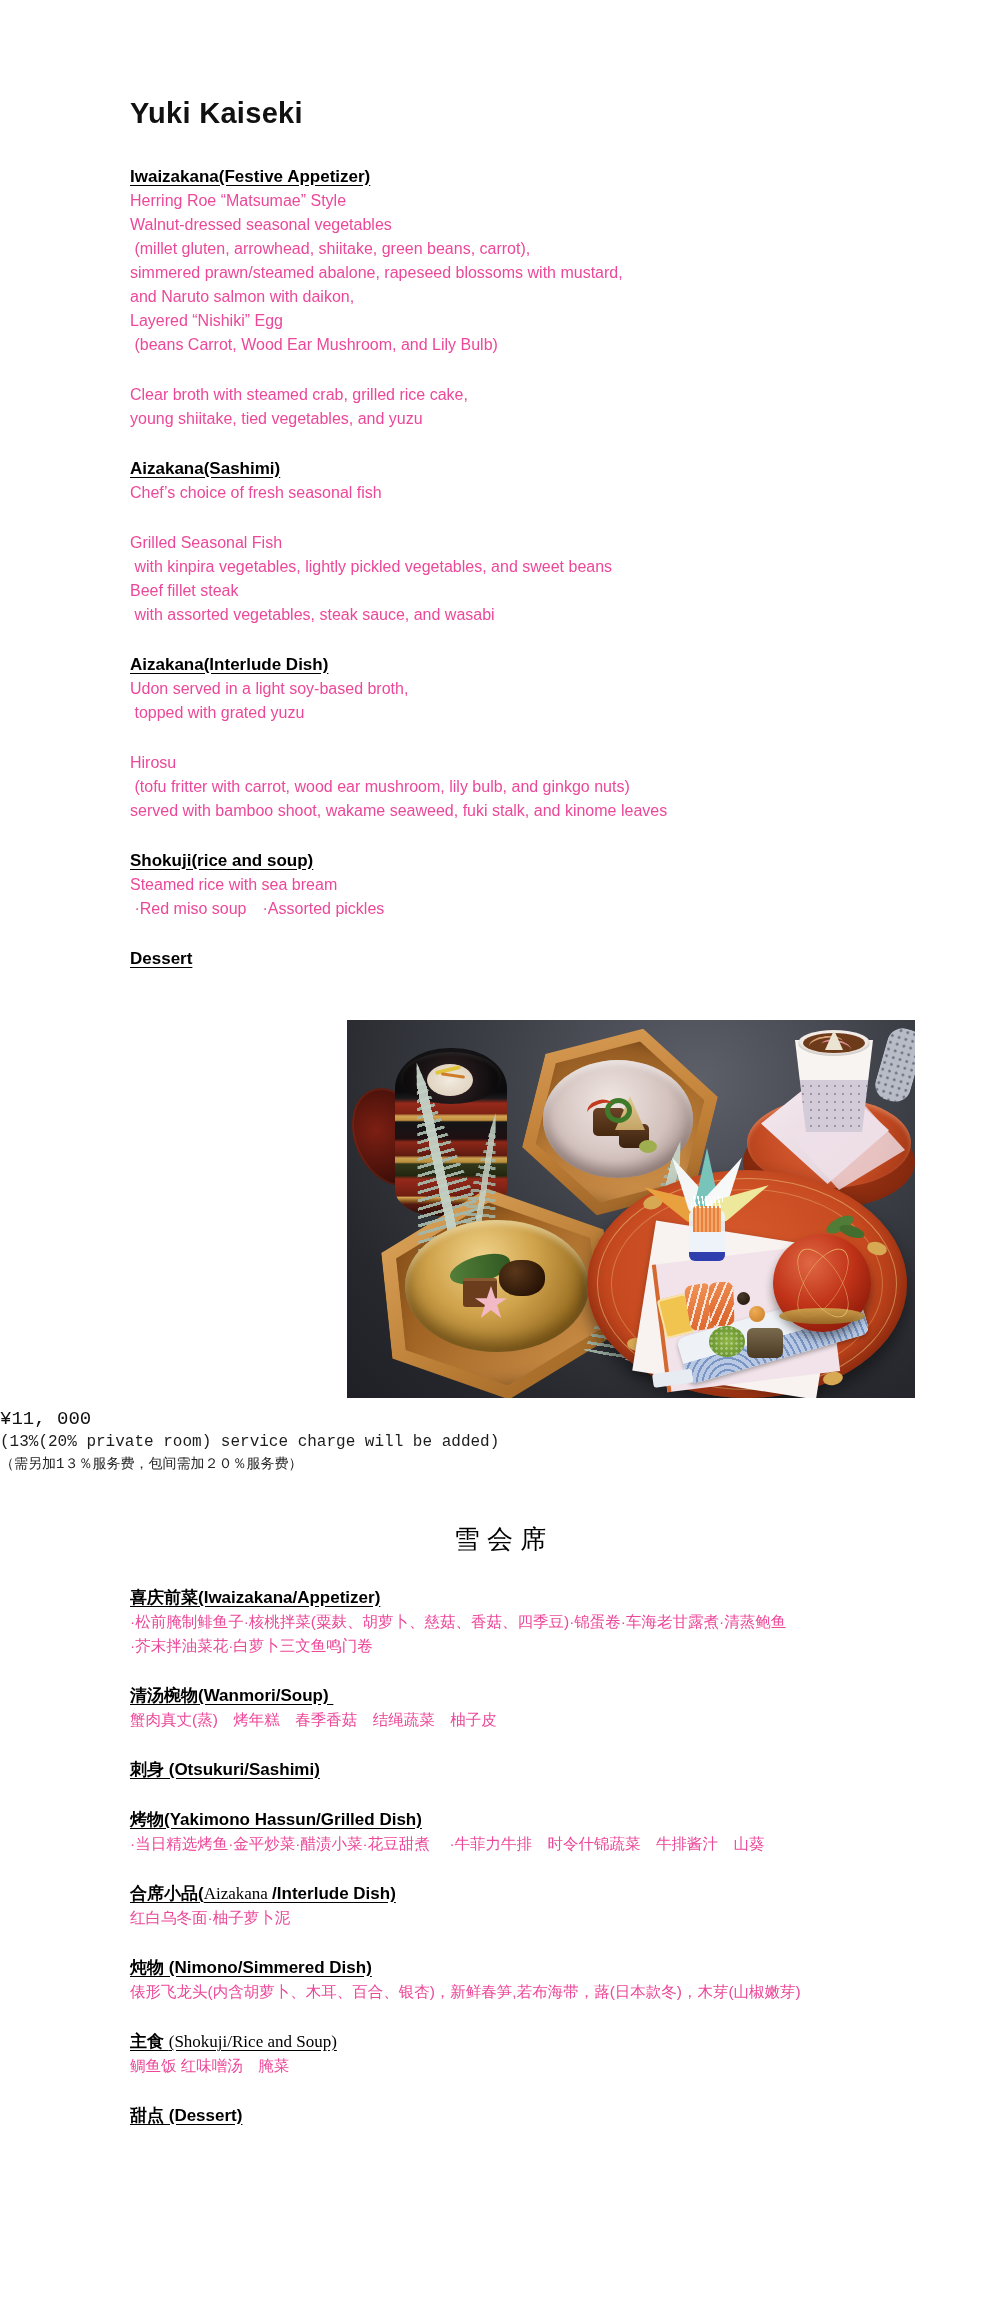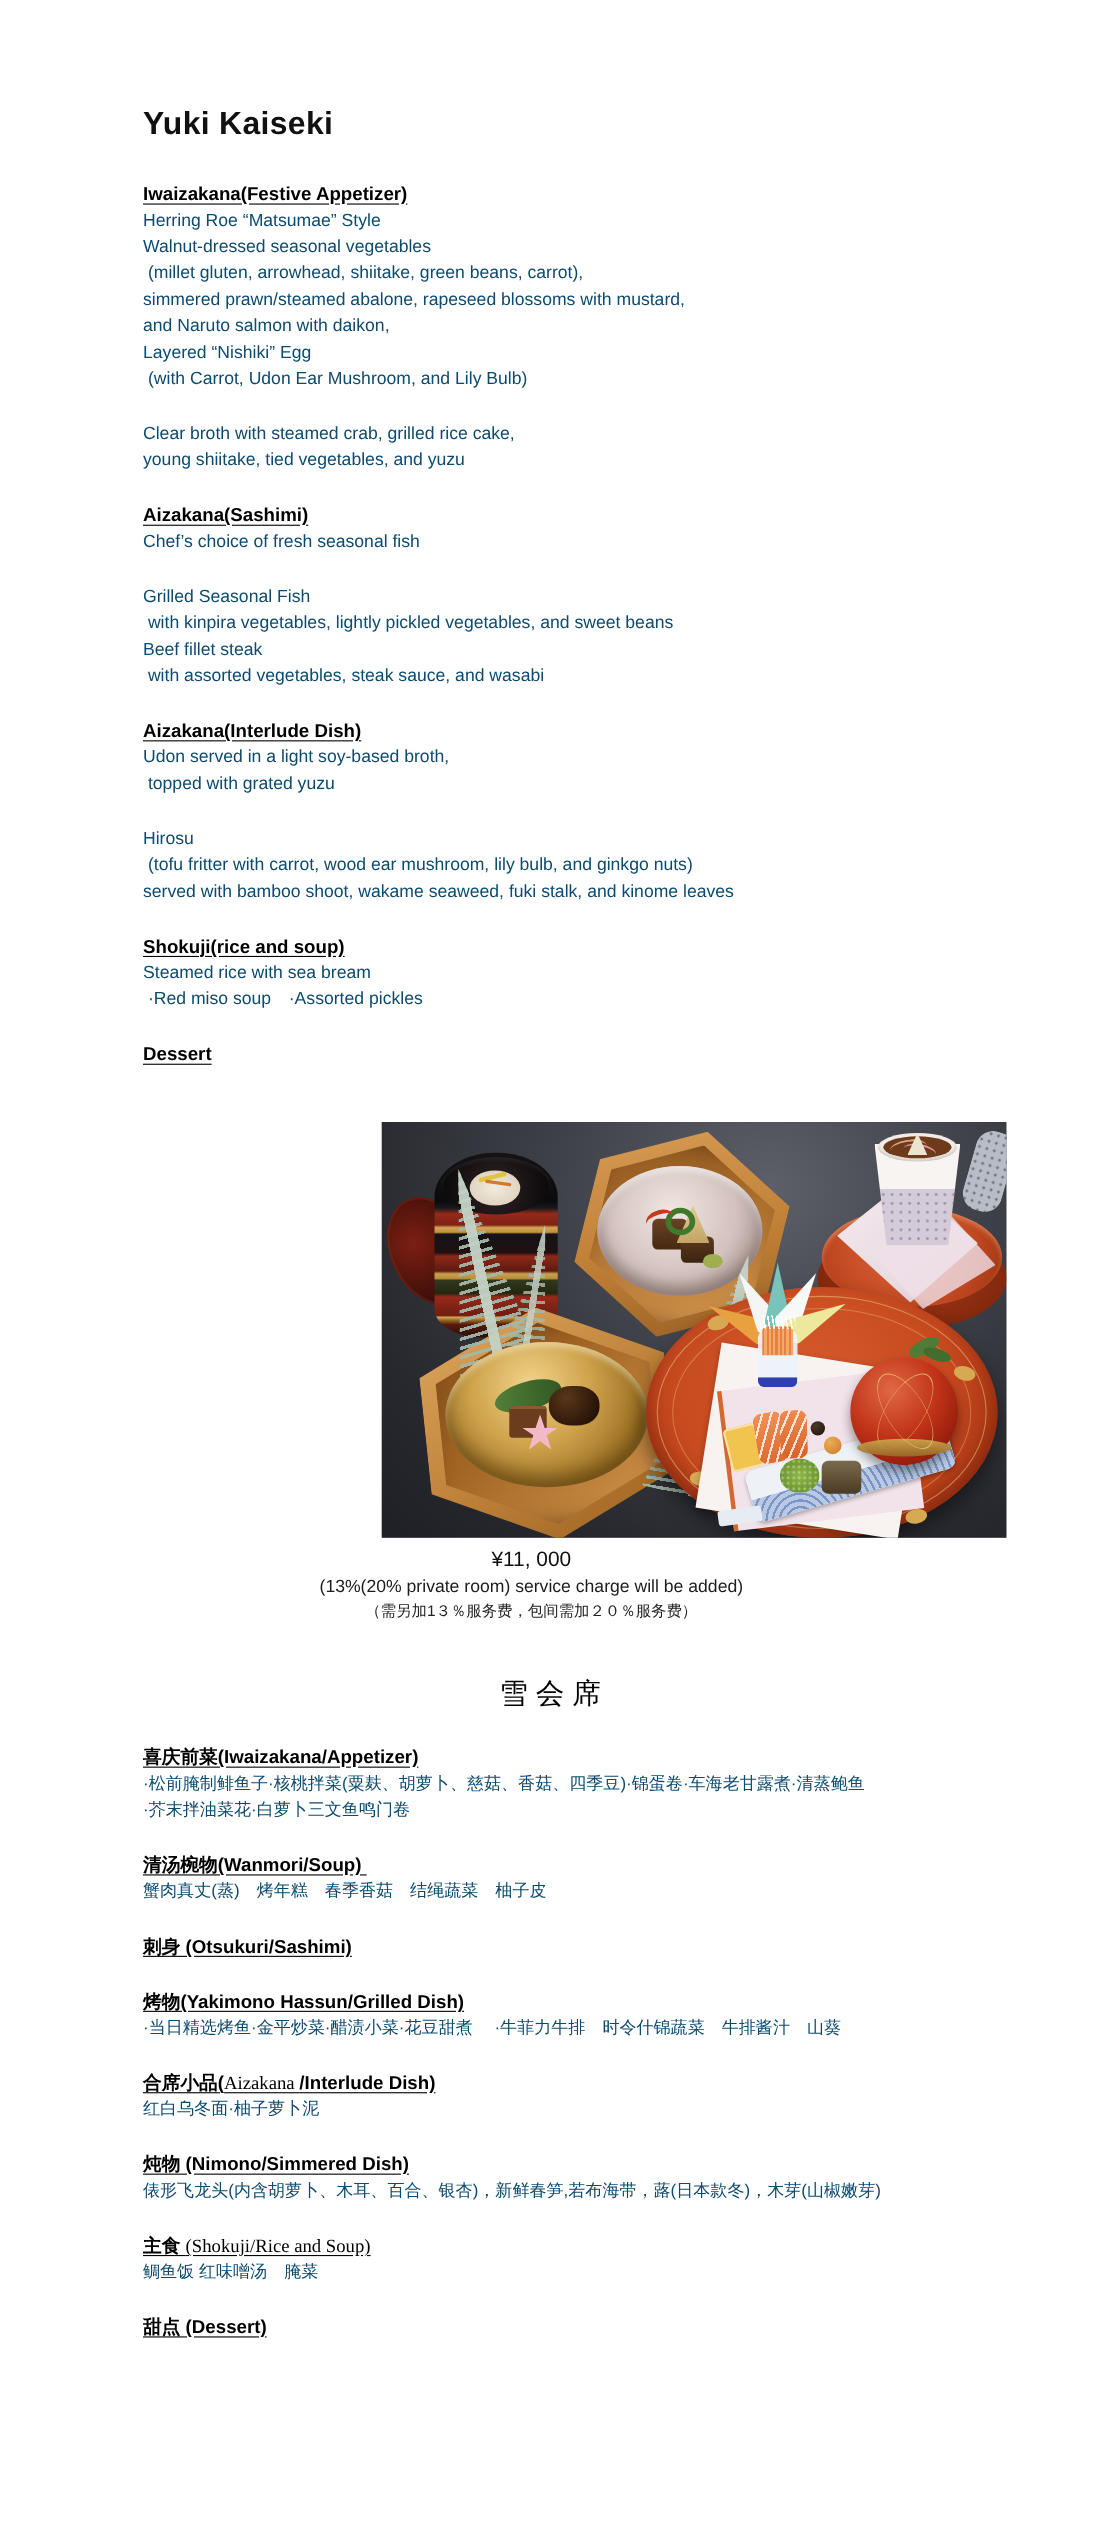--- a/index.html
+++ b/index.html
@@ -5,21 +5,21 @@
   html,body{margin:0;padding:0;background:#fff;}
   .page{width:1000px;height:2309px;position:relative;background:#fff;overflow:hidden;
         font-family:"Liberation Sans","DejaVu Sans",sans-serif;color:#1a1a1a;}
   .col{padding:0 110px 0 130px;}
   .title-en{font-size:29px;font-weight:600;letter-spacing:.3px;line-height:35px;margin:0;padding-top:96px;color:#111;}
   .menu{margin-top:34px;}
   .menu-section{margin-top:26px;}
   .menu-section:first-child{margin-top:0;}
   .sec-title{font-size:17px;font-weight:700;line-height:24px;margin:0;color:#000;
              text-decoration:underline;text-underline-offset:3px;white-space:pre-wrap;}
-  .menu-line{font-size:16px;line-height:24px;white-space:pre-wrap;color:#0c4a6e;}
+  .menu-line{font-size:16px;line-height:24px;white-space:pre-wrap;color:#ec4899;}
   .serif{font-family:"Liberation Serif","DejaVu Serif",serif;font-weight:400;}
   .zh .sec-title{font-size:17px;}
   .zh .menu-line{font-size:15.5px;}
 
   
   .photo{position:relative;width:568px;height:378px;margin:49px 0 0 217px;overflow:hidden;
          background:radial-gradient(ellipse at 62% 16%, #5d6069 0%, #3c3f46 42%, #26282d 78%, #1e2025 100%);}
   .photo *{position:absolute;}
 
   
@@ -144,21 +144,21 @@
   .petal3{transform:rotate(0deg);background:#79c4ba;}
   .petal4{transform:rotate(30deg);background:#f7f9f8;}
   .petal5{transform:rotate(62deg);background:#eee89c;}
   .glass{left:42px;top:62px;width:36px;height:42px;border-radius:6px;background:rgba(236,243,249,.92);border-bottom:9px solid #2f3fae;}
   .strands{left:46px;top:58px;width:28px;height:26px;
       background:repeating-linear-gradient(90deg,#e8813d 0 2px,#f4a86b 2px 4px);border-radius:4px 4px 0 0;}
   .shreds{left:44px;top:48px;width:32px;height:12px;
       background:repeating-linear-gradient(80deg,rgba(255,255,255,.95) 0 1.5px,transparent 1.5px 4px);}
 
   
-  .captions{width:966px;text-align:center;margin-top:9px;}
+  .captions{width:966px;margin-top:9px;font-family:Liberation Mono, monospace;}
   .price{font-size:19px;line-height:24px;color:#111;}
   .svc-en{font-size:16px;line-height:23px;color:#1c1c1c;}
   .svc-zh{font-size:14px;line-height:20px;color:#222;}
   .title-zh{font-size:26px;font-weight:400;line-height:34px;text-align:center;margin:48px 0 0 0;color:#000;width:1000px;}
   .menu-zh{margin-top:30px;}
 </style>
 </head>
 <body>
 
 <div class="page">
@@ -166,21 +166,21 @@
     <h1 class="title-en">Yuki Kaiseki</h1>
     <div class="menu en" id="menu-en">
         <section class="menu-section">
           <h3 class="sec-title"><span>Iwaizakana(Festive Appetizer)</span></h3>
           <div class="menu-line">Herring Roe “Matsumae” Style</div>
           <div class="menu-line">Walnut-dressed seasonal vegetables</div>
           <div class="menu-line"> (millet gluten, arrowhead, shiitake, green beans, carrot),</div>
           <div class="menu-line">simmered prawn/steamed abalone, rapeseed blossoms with mustard,</div>
           <div class="menu-line">and Naruto salmon with daikon,</div>
           <div class="menu-line">Layered “Nishiki” Egg</div>
-          <div class="menu-line"> (with Carrot, Udon Ear Mushroom, and Lily Bulb)</div>
+          <div class="menu-line"> (beans Carrot, Wood Ear Mushroom, and Lily Bulb)</div>
         </section>
         <section class="menu-section">
           <div class="menu-line">Clear broth with steamed crab, grilled rice cake,</div>
           <div class="menu-line">young shiitake, tied vegetables, and yuzu</div>
         </section>
         <section class="menu-section">
           <h3 class="sec-title"><span>Aizakana(Sashimi)</span></h3>
           <div class="menu-line">Chef’s choice of fresh seasonal fish</div>
         </section>
         <section class="menu-section">

